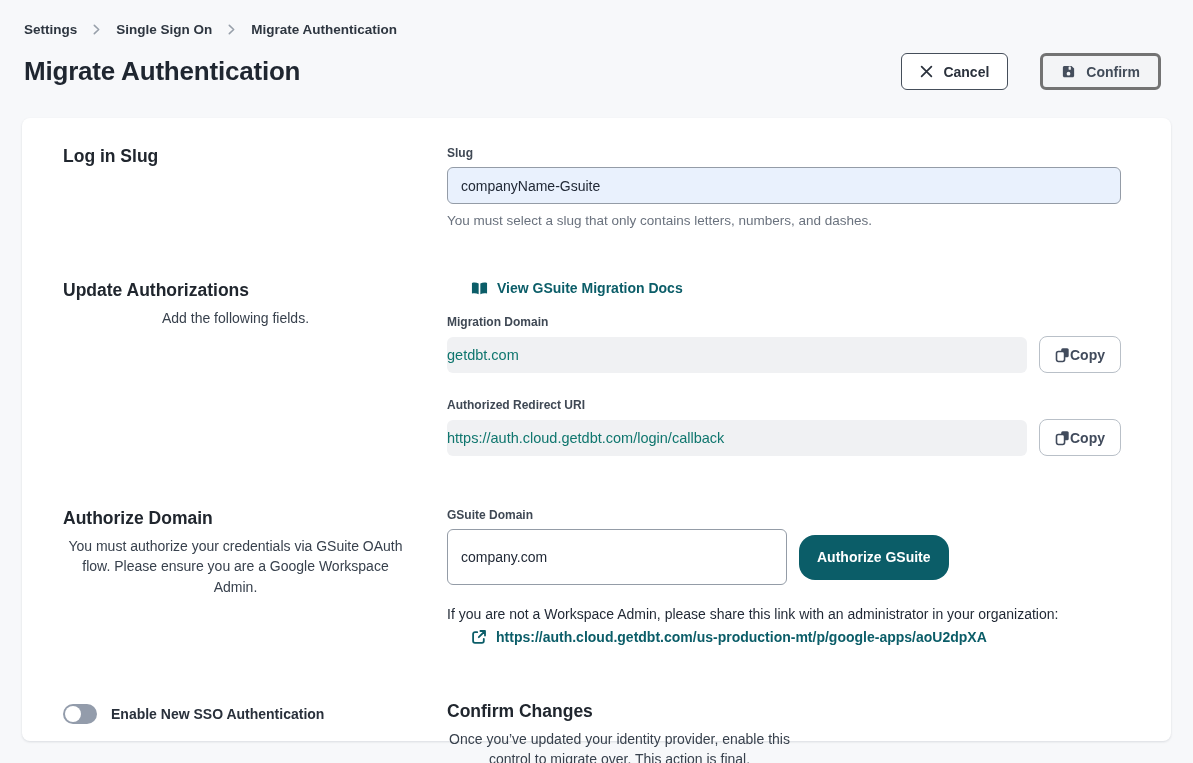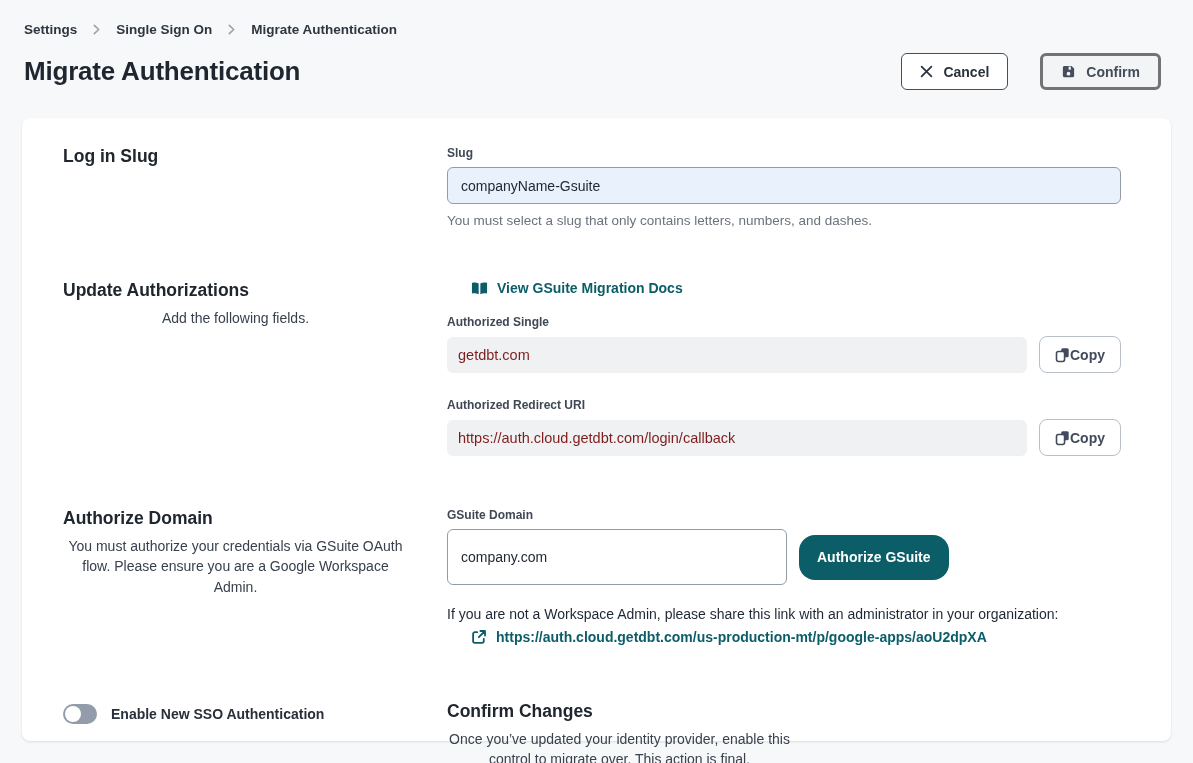--- a/index.html
+++ b/index.html
@@ -66,21 +66,21 @@
     display: inline-flex; align-items: center; gap: 9px;
     color: #0b5d68; font-weight: 700; font-size: 14px; cursor: pointer;
     text-decoration: none;
     padding-left: 24px;
   }
   .docs-link { margin-bottom: 19px; }
   
   .copy-row { display: flex; align-items: center; }
   .readonly-field {
     flex: 1; height: 36px; line-height: 36px; background: #f0f1f3;
-    border-radius: 6px; padding: 0 11px; font-size: 14.5px; color: #7f1d1d;
+    border-radius: 6px; padding: 0 0; font-size: 14.5px; color: #0f766e;
     white-space: nowrap; overflow: hidden;
   }
   .copy-btn {
     margin-left: 12px; display: inline-flex; align-items: center; 
     height: 37px; padding: 0 15px; background: #ffffff;
     border: 1px solid #b9c0c8; border-radius: 8px;
     color: #414b5c; font-weight: 600; font-size: 14px; cursor: pointer;
     font-family: "Liberation Sans", sans-serif;
   }
   .stack-gap { margin-top: 25px; }
@@ -175,21 +175,21 @@
       <a class="teal-link docs-link">
         <span class="icon">
           <svg width="17" height="15" viewBox="0 0 18 15">
             <path d="M1 1.6 C3.4 0.9 6 1.1 8.1 2.3 V13.6 C6 12.5 3.4 12.3 1 12.9 Z" fill="#0b5d68"></path>
             <path d="M17 1.6 C14.6 0.9 12 1.1 9.9 2.3 V13.6 C12 12.5 14.6 12.3 17 12.9 Z" fill="#0b5d68"></path>
           </svg>
         </span>
         <span>View GSuite Migration Docs</span>
       </a>
 
-      <label class="field-label">Authorized Single</label>
+      <label class="field-label">Migration Domain</label>
       <div class="copy-row">
         <div class="readonly-field">getdbt.com</div>
         <button class="copy-btn">
           <span class="icon">
             <svg width="15" height="16" viewBox="0 0 16 17">
               <rect x="6.6" y="1.4" width="8" height="9.5" rx="1.6" fill="#414b5c"></rect>
               <rect x="1.6" y="4.8" width="8.6" height="10.6" rx="2" fill="#ffffff" stroke="#414b5c" stroke-width="1.7"></rect>
             </svg>
           </span>
           <span>Copy</span>

